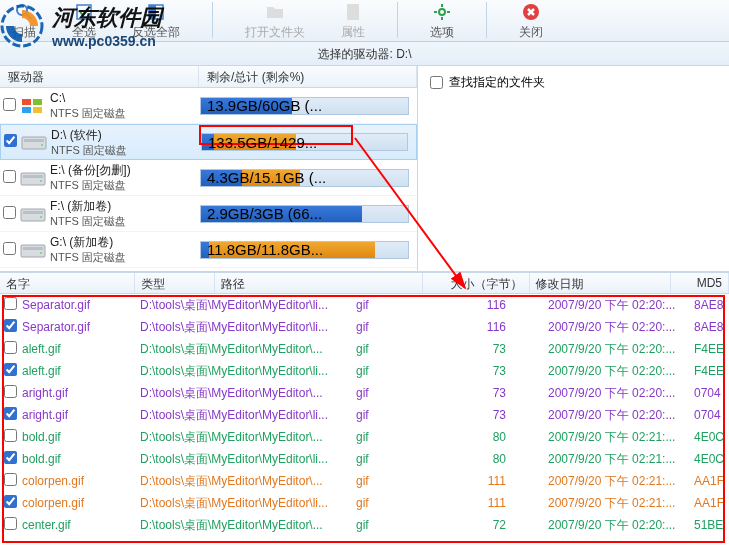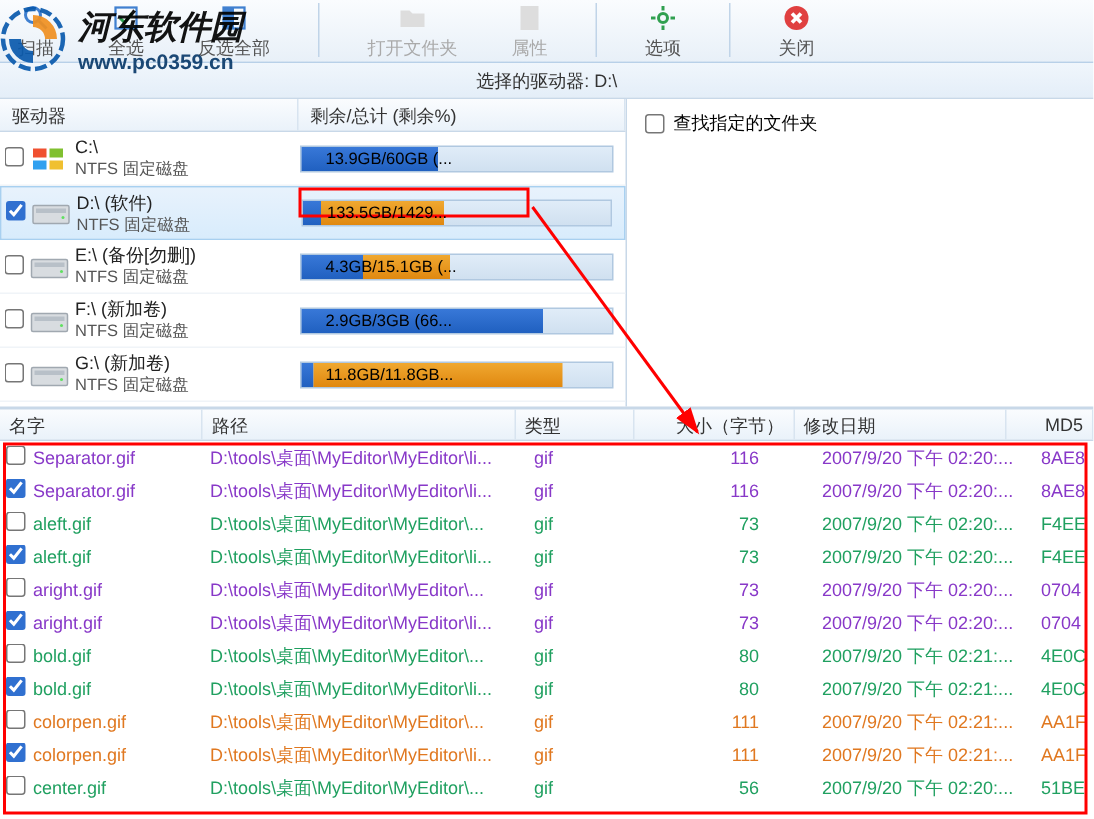--- a/index.html
+++ b/index.html
@@ -27,21 +27,21 @@
 .dr-chk { width: 18px; text-align: center; }
 .dr-icon { width: 30px; display: flex; align-items: center; justify-content: center; }
 .dr-info { width: 150px; padding-left: 2px; }
 .dr-name { color: #222; line-height: 15px; }
 .dr-type { color: #555; font-size: 11px; line-height: 14px; }
 .dr-bar { flex: 1; padding: 0 8px 0 2px; }
 .bar-outer { height: 18px; background: linear-gradient(#e0ecf8, #d0e0f0); border: 1px solid #b0c8e0; position: relative; display: flex; align-items: center; }
 .bar-fill { position: absolute; left: 0; top: 0; bottom: 0; }
 .bar-seg1 { background: linear-gradient(#3878d8, #2060c0); }
 .bar-seg2 { background: linear-gradient(#f0a830, #e08810); }
-.bar-text { position: relative; z-index: 2; padding-left: 16px; color: #000; font-size: 11px; white-space: nowrap; }
+.bar-text { position: relative; z-index: 2; padding-left: 6px; color: #000; font-size: 15px; white-space: nowrap; }
 
 .disk-svg { width: 26px; height: 18px; }
 
 .find-folder { display: flex; align-items: center; gap: 6px; padding: 2px; }
 .find-folder input[type=checkbox] { width: 13px; height: 13px; }
 
 .file-header { height: 22px; background: linear-gradient(#fafcfe, #eaf2fa); border-top: 1px solid #c8d8e8; border-bottom: 1px solid #c8d8e8; display: flex; }
 .fh-col { border-right: 1px solid #d8e4f0; padding: 3px 6px; color: #333; position: relative; }
 .fh-name { width: 140px; } .fh-path { width: 216px; } .fh-type { width: 82px; }
 .fh-size { width: 110px; text-align: right; } .fh-date { width: 146px; } .fh-md5 { flex: 1; margin-left: 20px; }
@@ -249,22 +249,22 @@
   <div class="right-pane">
     <div class="find-folder">
       <input type="checkbox" style="">
       <span>查找指定的文件夹</span>
     </div>
   </div>
 </div>
 
 <div class="file-header">
   <div class="fh-col fh-name">名字</div>
+  <div class="fh-col fh-type">类型</div>
   <div class="fh-col fh-path">路径</div>
-  <div class="fh-col fh-type">类型</div>
   <div class="fh-col fh-size">大小（字节）</div>
   <div class="fh-col fh-date">修改日期</div>
   <div class="fh-col fh-md5">MD5</div>
 </div>
 
 <div class="file-list" id="file-list">
     <div class="file-row c-purple">
       <div class="fr-chk"><input type="checkbox" style=""></div>
       <div class="fr-name">Separator.gif</div>
       <div class="fr-path">D:\tools\桌面\MyEditor\MyEditor\li...</div>
@@ -352,21 +352,21 @@
       <div class="fr-type">gif</div>
       <div class="fr-size">111</div>
       <div class="fr-date">2007/9/20 下午 02:21:...</div>
       <div class="fr-md5">AA1F</div>
     </div>
     <div class="file-row c-green">
       <div class="fr-chk"><input type="checkbox" style=""></div>
       <div class="fr-name">center.gif</div>
       <div class="fr-path">D:\tools\桌面\MyEditor\MyEditor\...</div>
       <div class="fr-type">gif</div>
-      <div class="fr-size">56</div>
+      <div class="fr-size">72</div>
       <div class="fr-date">2007/9/20 下午 02:20:...</div>
       <div class="fr-md5">51BE</div>
     </div>
   </div>
 
 <div class="red-box" style="left:2px; top:295px; width:723px; height:248px;"></div>
 <div class="red-box" style="left:199px; top:125px; width:154px; height:20px;"></div>
 <svg class="arrow-svg" style="left:350px; top:130px; width:130px; height:170px;">
   <defs>
       <marker id="ah" markerWidth="10" markerHeight="10" refX="8" refY="3" orient="auto">

